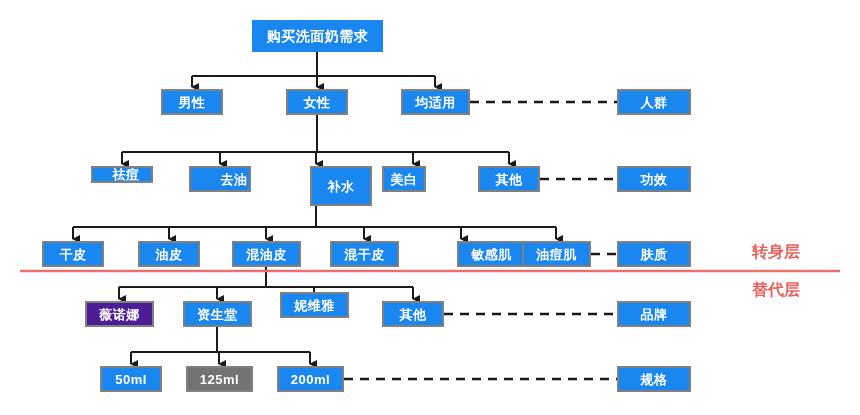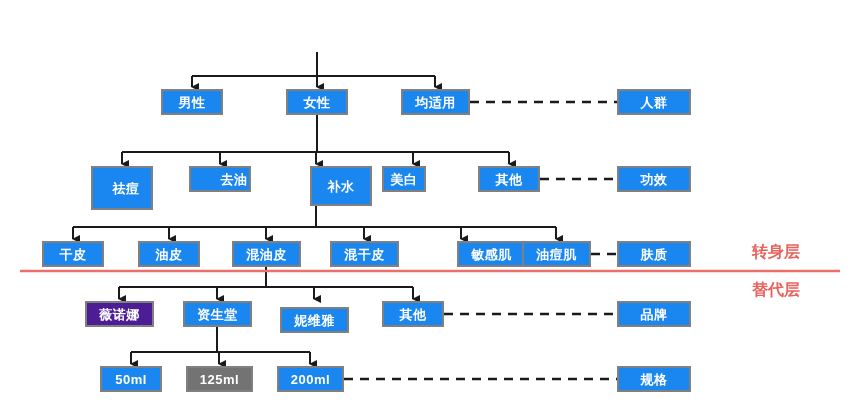--- a/index.html
+++ b/index.html
@@ -98,42 +98,43 @@
     <g id="dashed-wires">
         <line x1="470" x2="617" y1="102" y2="102" stroke="#1a1a1a" stroke-width="2.4" stroke-dasharray="9 7"></line>
         <line x1="540" x2="617" y1="179" y2="179" stroke="#1a1a1a" stroke-width="2.4" stroke-dasharray="9 7"></line>
         <line x1="591" x2="617" y1="254" y2="254" stroke="#1a1a1a" stroke-width="2.4" stroke-dasharray="9 7"></line>
         <line x1="444" x2="617" y1="314" y2="314" stroke="#1a1a1a" stroke-width="2.4" stroke-dasharray="9 7"></line>
         <line x1="344" x2="617" y1="379" y2="379" stroke="#1a1a1a" stroke-width="2.4" stroke-dasharray="9 7"></line>
       </g>
     <line id="divider-line" stroke="#ee6e6a" stroke-width="2.5" x1="20" x2="840" y1="271" y2="271"></line>
   </svg>
 
+  <div class="node root" id="root-node" style="left: 252px; top: 20px; width: 131px; height: 32px; background: rgb(26, 134, 240);">购买洗面奶需求</div>
 
   <div id="nodes-layer">
       <div class="node" style="background: rgb(26, 134, 240); border-color: rgb(128, 128, 128); left: 161px; top: 89px; width: 62px; height: 26px;">男性</div>
       <div class="node" style="background: rgb(26, 134, 240); border-color: rgb(128, 128, 128); left: 286px; top: 89px; width: 62px; height: 26px;">女性</div>
       <div class="node" style="background: rgb(26, 134, 240); border-color: rgb(128, 128, 128); left: 401px; top: 89px; width: 69px; height: 26px;">均适用</div>
       <div class="node" style="background: rgb(26, 134, 240); border-color: rgb(128, 128, 128); left: 617px; top: 89px; width: 74px; height: 26px;">人群</div>
-      <div class="node" style="background: rgb(26, 134, 240); border-color: rgb(128, 128, 128); left: 91px; top: 166px; width: 62px; height: 44px; padding-left: 8px;">祛痘</div>
+      <div class="node" style="background: rgb(26, 134, 240); border-color: rgb(128, 128, 128); left: 91px; top: 166px; width: 62px; height: 17px; padding-left: 8px;">祛痘</div>
       <div class="node" style="background: rgb(26, 134, 240); border-color: rgb(128, 128, 128); left: 189px; top: 166px; width: 62px; height: 26px; padding-left: 28px;">去油</div>
       <div class="node" style="background: rgb(26, 134, 240); border-color: rgb(128, 128, 128); left: 285px; top: 166px; width: 62px; height: 40px; margin-left: 25px;">补水</div>
       <div class="node" style="background: rgb(26, 134, 240); border-color: rgb(128, 128, 128); left: 382px; top: 166px; width: 44px; height: 26px;">美白</div>
       <div class="node" style="background: rgb(26, 134, 240); border-color: rgb(128, 128, 128); left: 478px; top: 166px; width: 62px; height: 26px;">其他</div>
       <div class="node" style="background: rgb(26, 134, 240); border-color: rgb(128, 128, 128); left: 617px; top: 166px; width: 74px; height: 26px;">功效</div>
       <div class="node" style="background: rgb(26, 134, 240); border-color: rgb(128, 128, 128); left: 42px; top: 241px; width: 62px; height: 26px;">干皮</div>
       <div class="node" style="background: rgb(26, 134, 240); border-color: rgb(128, 128, 128); left: 138px; top: 241px; width: 62px; height: 26px;">油皮</div>
       <div class="node" style="background: rgb(26, 134, 240); border-color: rgb(128, 128, 128); left: 232px; top: 241px; width: 69px; height: 26px;">混油皮</div>
       <div class="node" style="background: rgb(26, 134, 240); border-color: rgb(128, 128, 128); left: 330px; top: 241px; width: 69px; height: 26px;">混干皮</div>
       <div class="node" style="background: rgb(26, 134, 240); border-color: rgb(128, 128, 128); left: 427px; top: 241px; width: 69px; height: 26px; margin-left: 30px;">敏感肌</div>
       <div class="node" style="background: rgb(26, 134, 240); border-color: rgb(128, 128, 128); left: 522px; top: 241px; width: 69px; height: 26px;">油痘肌</div>
       <div class="node" style="background: rgb(26, 134, 240); border-color: rgb(128, 128, 128); left: 617px; top: 241px; width: 74px; height: 26px;">肤质</div>
       <div class="node" style="background: #4c1d95; border-color: rgb(128, 128, 128); left: 85px; top: 301px; width: 69px; height: 26px;">薇诺娜</div>
       <div class="node" style="background: rgb(26, 134, 240); border-color: rgb(128, 128, 128); left: 183px; top: 301px; width: 69px; height: 26px;">资生堂</div>
-      <div class="node" style="background: rgb(26, 134, 240); border-color: rgb(128, 128, 128); left: 280px; top: 307px; width: 69px; height: 26px; text-align: center;">妮维雅</div>
+      <div class="node" style="background: rgb(26, 134, 240); border-color: rgb(128, 128, 128); left: 280px; top: 292px; width: 69px; height: 26px; text-align: center;">妮维雅</div>
       <div class="node" style="background: rgb(26, 134, 240); border-color: rgb(128, 128, 128); left: 382px; top: 301px; width: 62px; height: 26px;">其他</div>
       <div class="node" style="background: rgb(26, 134, 240); border-color: rgb(128, 128, 128); left: 617px; top: 301px; width: 74px; height: 26px;">品牌</div>
       <div class="node" style="background: rgb(26, 134, 240); border-color: rgb(128, 128, 128); left: 100px; top: 366px; width: 62px; height: 26px;">50ml</div>
       <div class="node" style="background: #737373; border-color: rgb(128, 128, 128); left: 186px; top: 366px; width: 67px; height: 26px;">125ml</div>
       <div class="node" style="background: rgb(26, 134, 240); border-color: rgb(128, 128, 128); left: 277px; top: 366px; width: 67px; height: 26px;">200ml</div>
       <div class="node" style="background: rgb(26, 134, 240); border-color: rgb(128, 128, 128); left: 617px; top: 366px; width: 74px; height: 26px;">规格</div>
     </div>
 
   <div class="divider-label" id="divider-upper" style="left: 752px; top: 244px; color: rgb(232, 98, 92);">转身层</div>
   <div class="divider-label" id="divider-lower" style="left: 752px; top: 282px; color: rgb(232, 98, 92);">替代层</div>

